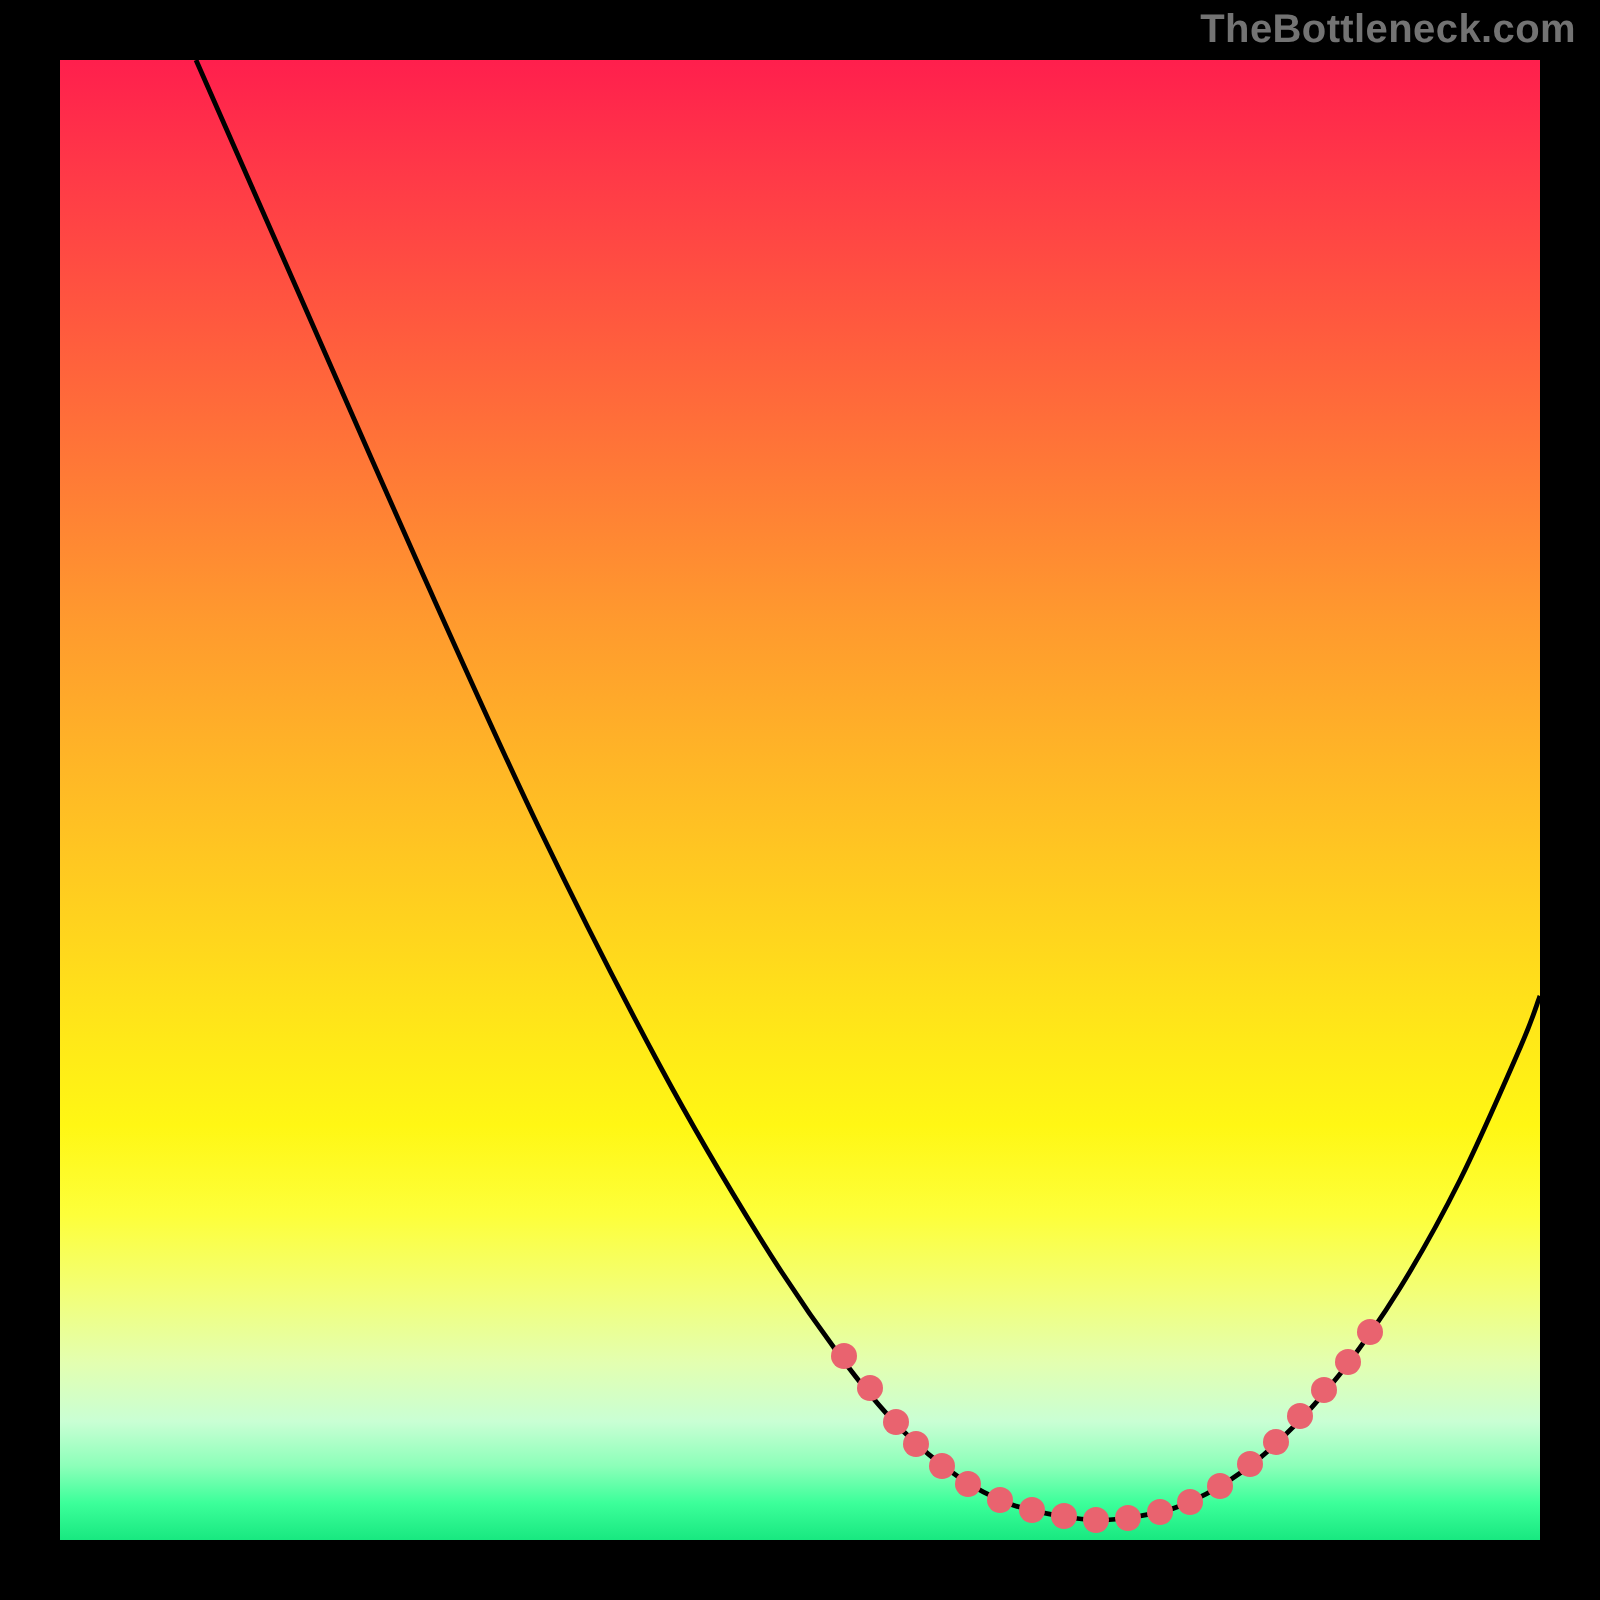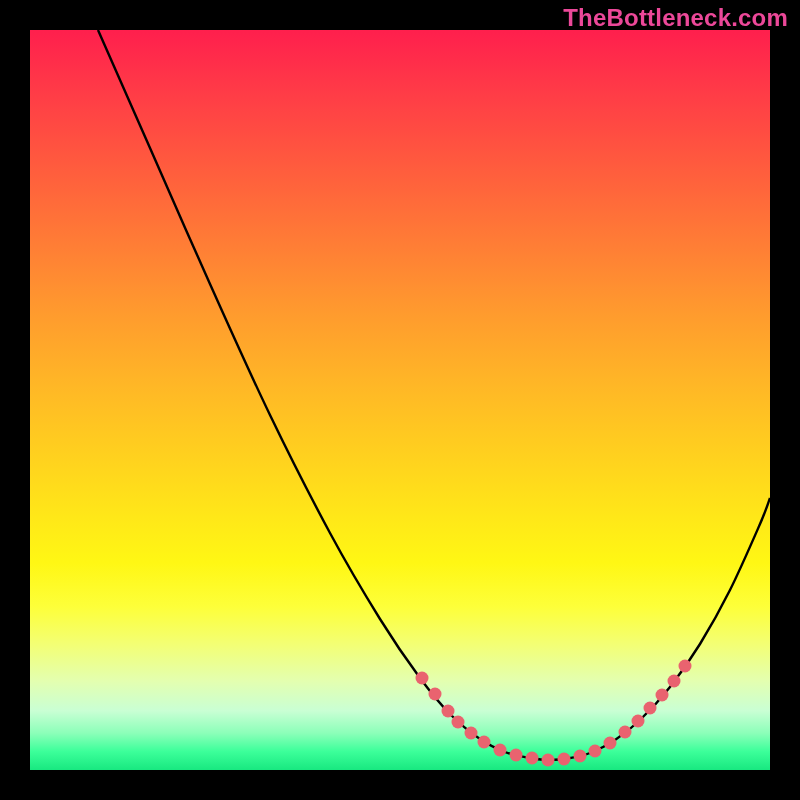--- a/index.html
+++ b/index.html
@@ -14,22 +14,22 @@
   .frame {
     position: relative;
     width: 800px;
     height: 800px;
     background: #000;
   }
   .watermark {
     position: absolute;
     top: 4px;
     right: 12px;
-    color: #ec4899;
-    font-size: 24px;
+    color: #737373;
+    font-size: 20px;
     font-weight: 600;
     letter-spacing: 0.2px;
     z-index: 20;
   }
   .plot-area {
     position: absolute;
     left: 30px;
     top: 30px;
     width: 740px;
     height: 740px;

